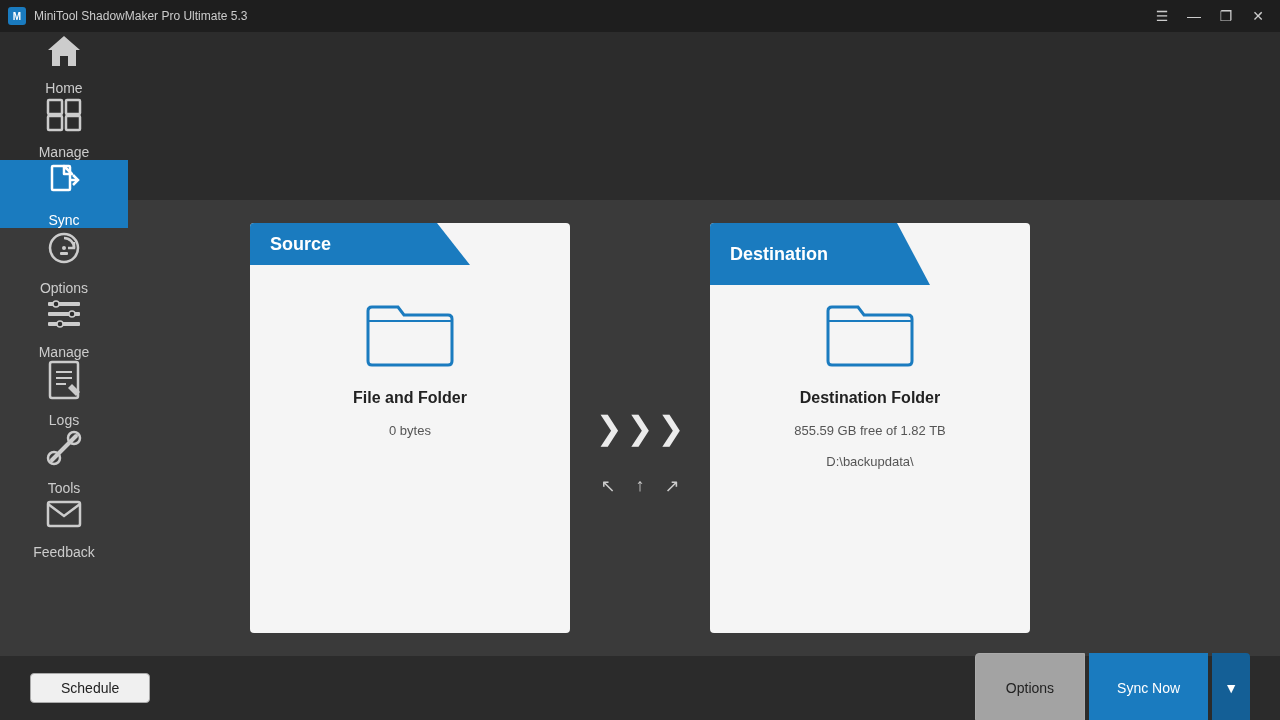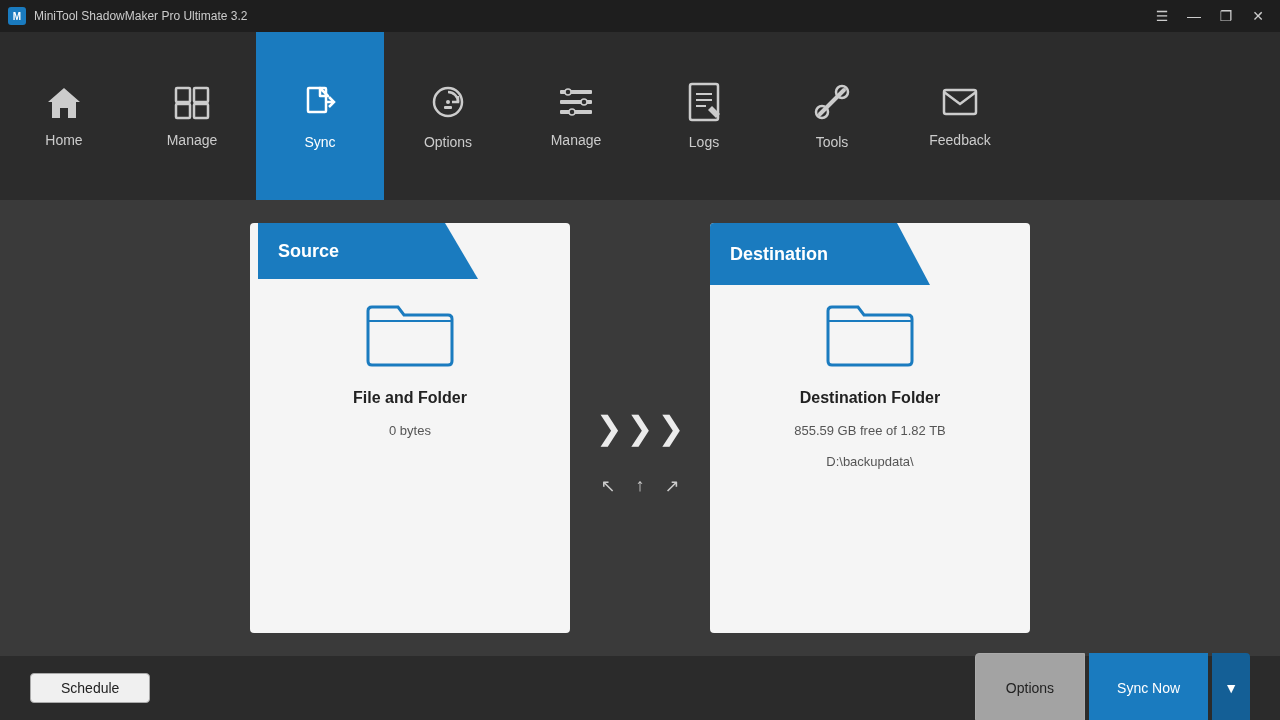--- a/index.html
+++ b/index.html
@@ -58,20 +58,21 @@
       justify-content: center;
       border-radius: 3px;
     }
 
     
     .nav-bar {
       height: 168px;
       background: #2c2c2c;
       display: flex;
       align-items: stretch;
+      flex-direction: column;
     }
     .nav-item {
       display: flex;
       flex-direction: column;
       align-items: center;
       justify-content: center;
       width: 128px;
       gap: 6px;
       cursor: pointer;
       color: #ccc;
@@ -115,22 +116,22 @@
       justify-content: flex-start;
       position: relative;
       overflow: hidden;
     }
     .card-header-source {
       background: #1a7bbf;
       clip-path: polygon(0 0, 85% 0, 100% 100%, 0 100%);
       width: 220px;
       position: absolute;
       top: 0;
-      left: 8px;
-      height: 56px;
+      left: 0;
+      height: 42px;
       display: flex;
       align-items: center;
       padding-left: 20px;
     }
     .card-header-dest {
       background: #1a7bbf;
       clip-path: polygon(0 0, 85% 0, 100% 100%, 0 100%);
       width: 220px;
       position: absolute;
       top: 0;
@@ -264,21 +265,21 @@
       border-radius: 0 4px 4px 0;
       cursor: pointer;
     }
   </style>
 </head>
 <body>
 
 <div class="title-bar">
   <div class="title-bar-left">
     <div class="app-icon">M</div>
-    <span>MiniTool ShadowMaker Pro Ultimate 3.2</span>
+    <span>MiniTool ShadowMaker Pro Ultimate 5.3</span>
   </div>
   <div class="title-bar-controls">
     <button class="title-btn">☰</button>
     <button class="title-btn">—</button>
     <button class="title-btn">❐</button>
     <button class="title-btn close">✕</button>
   </div>
 </div>
 
 <div class="nav-bar">

